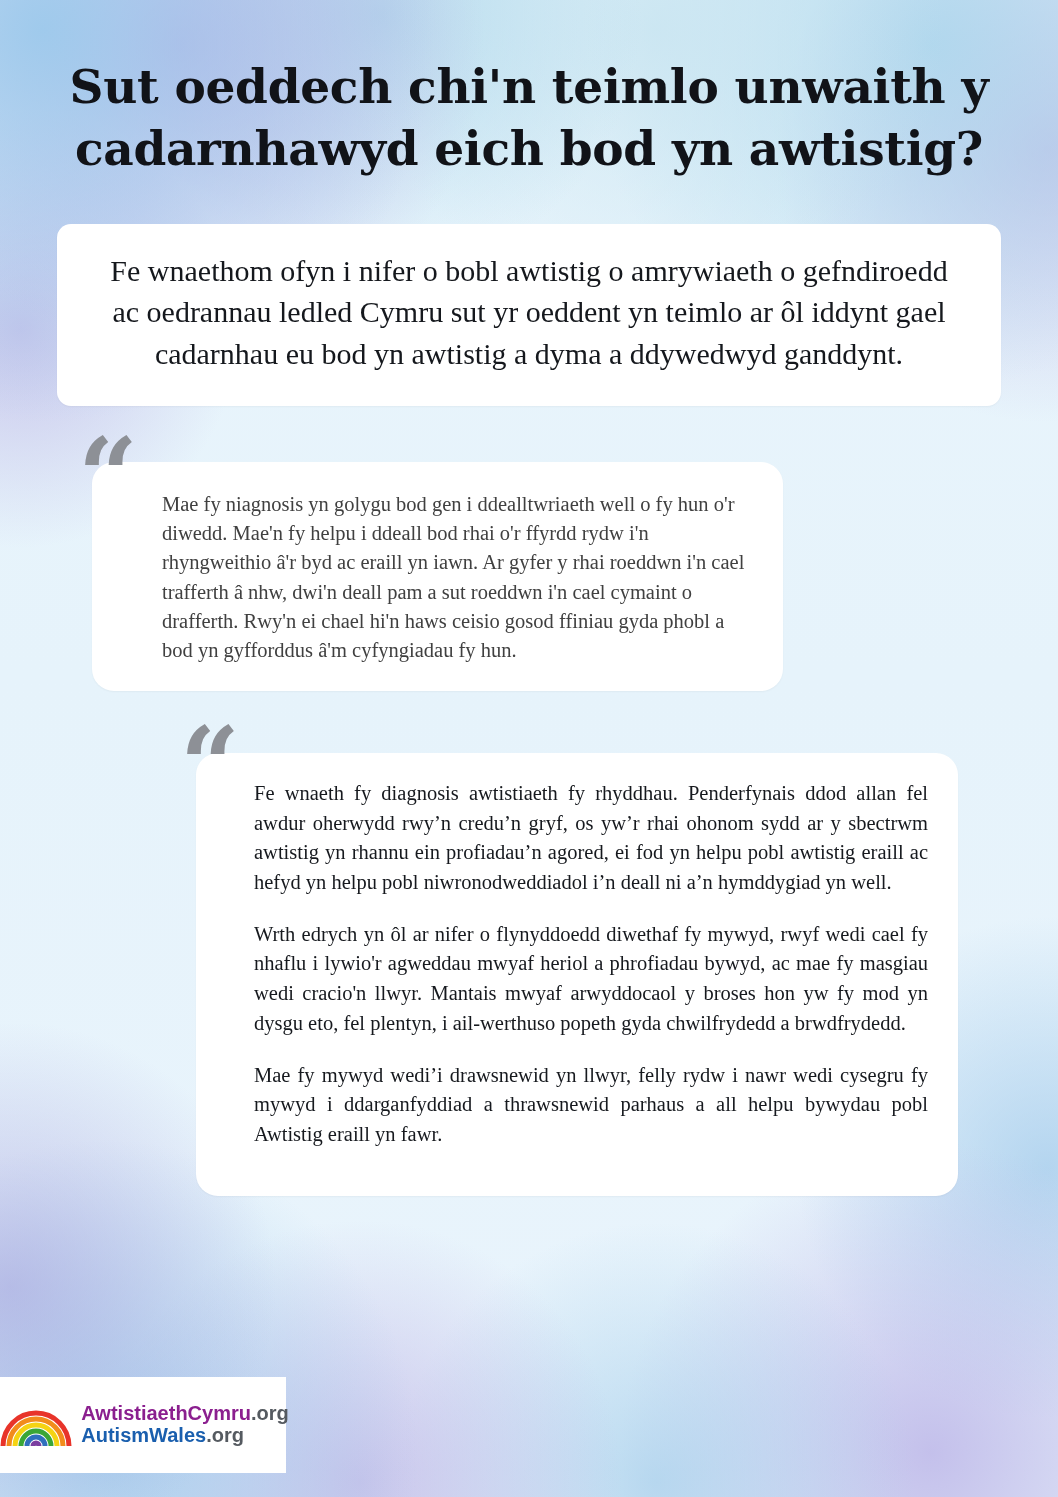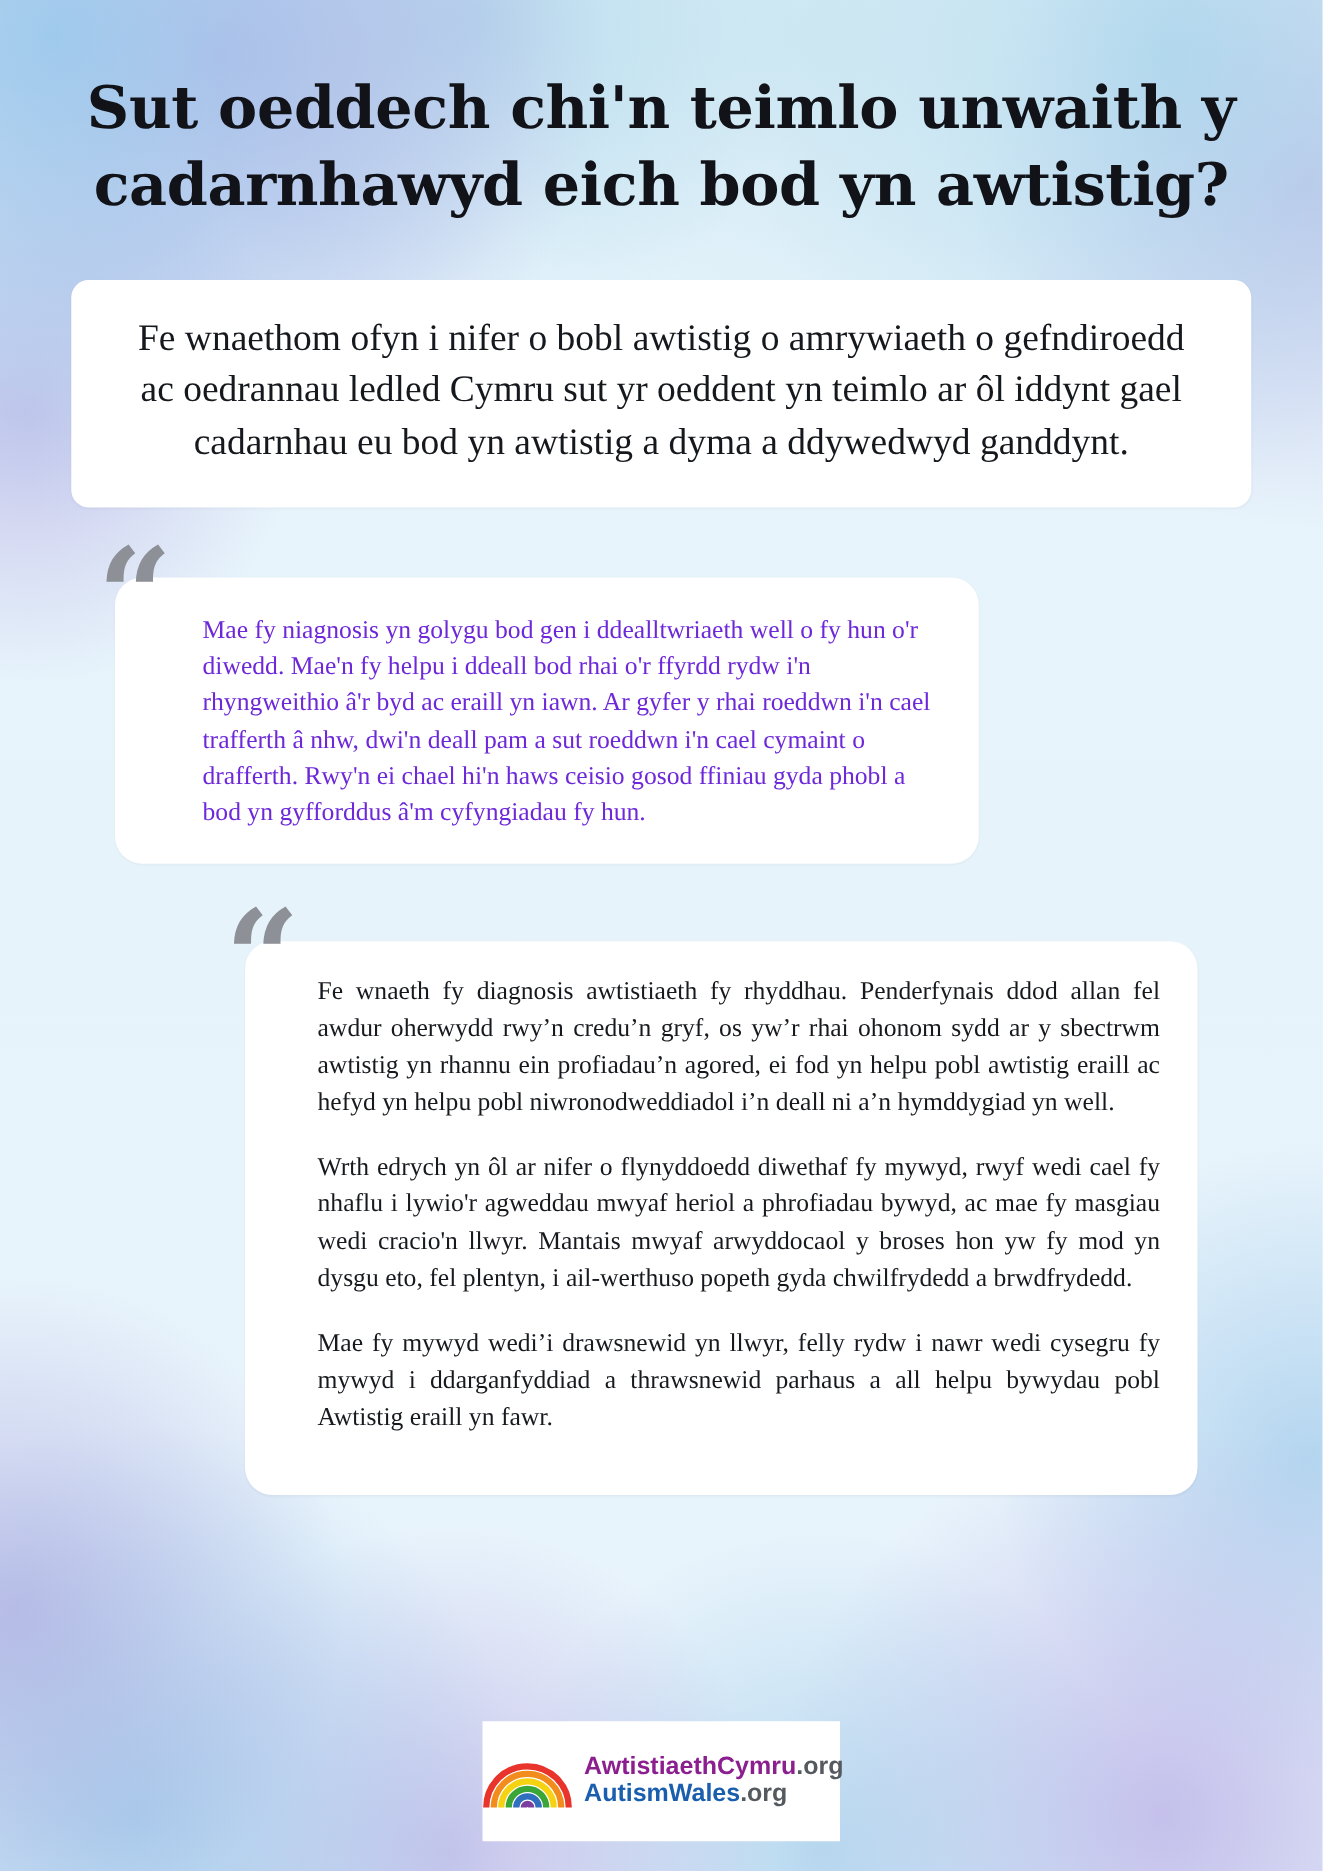--- a/index.html
+++ b/index.html
@@ -98,21 +98,21 @@
     left: -14px;
     top: -22px;
   }
   .quote1 .quote-card {
     padding: 28px 26px 26px 70px;
   }
   .quote1 p {
     margin: 0;
     font-size: 20.5px;
     line-height: 1.42;
-    color: #6d28d9;
+    color: #404040;
   }
 
   
   .quote2 {
     margin: 62px 100px 0 196px;
   }
   .quote2 .quote-mark {
     left: -16px;
     top: -24px;
   }
@@ -128,21 +128,20 @@
   }
   .quote2 p:last-child { margin-bottom: 12px; }
 
   
   .logo-wrap {
     position: absolute;
     left: 0;
     right: 0;
     bottom: 24px;
     display: flex;
-    justify-content: center;
     z-index: 3;
   }
   .logo {
     background: #ffffff;
     width: 286px;
     height: 96px;
     display: flex;
     align-items: center;
     justify-content: center;
     gap: 6px;

